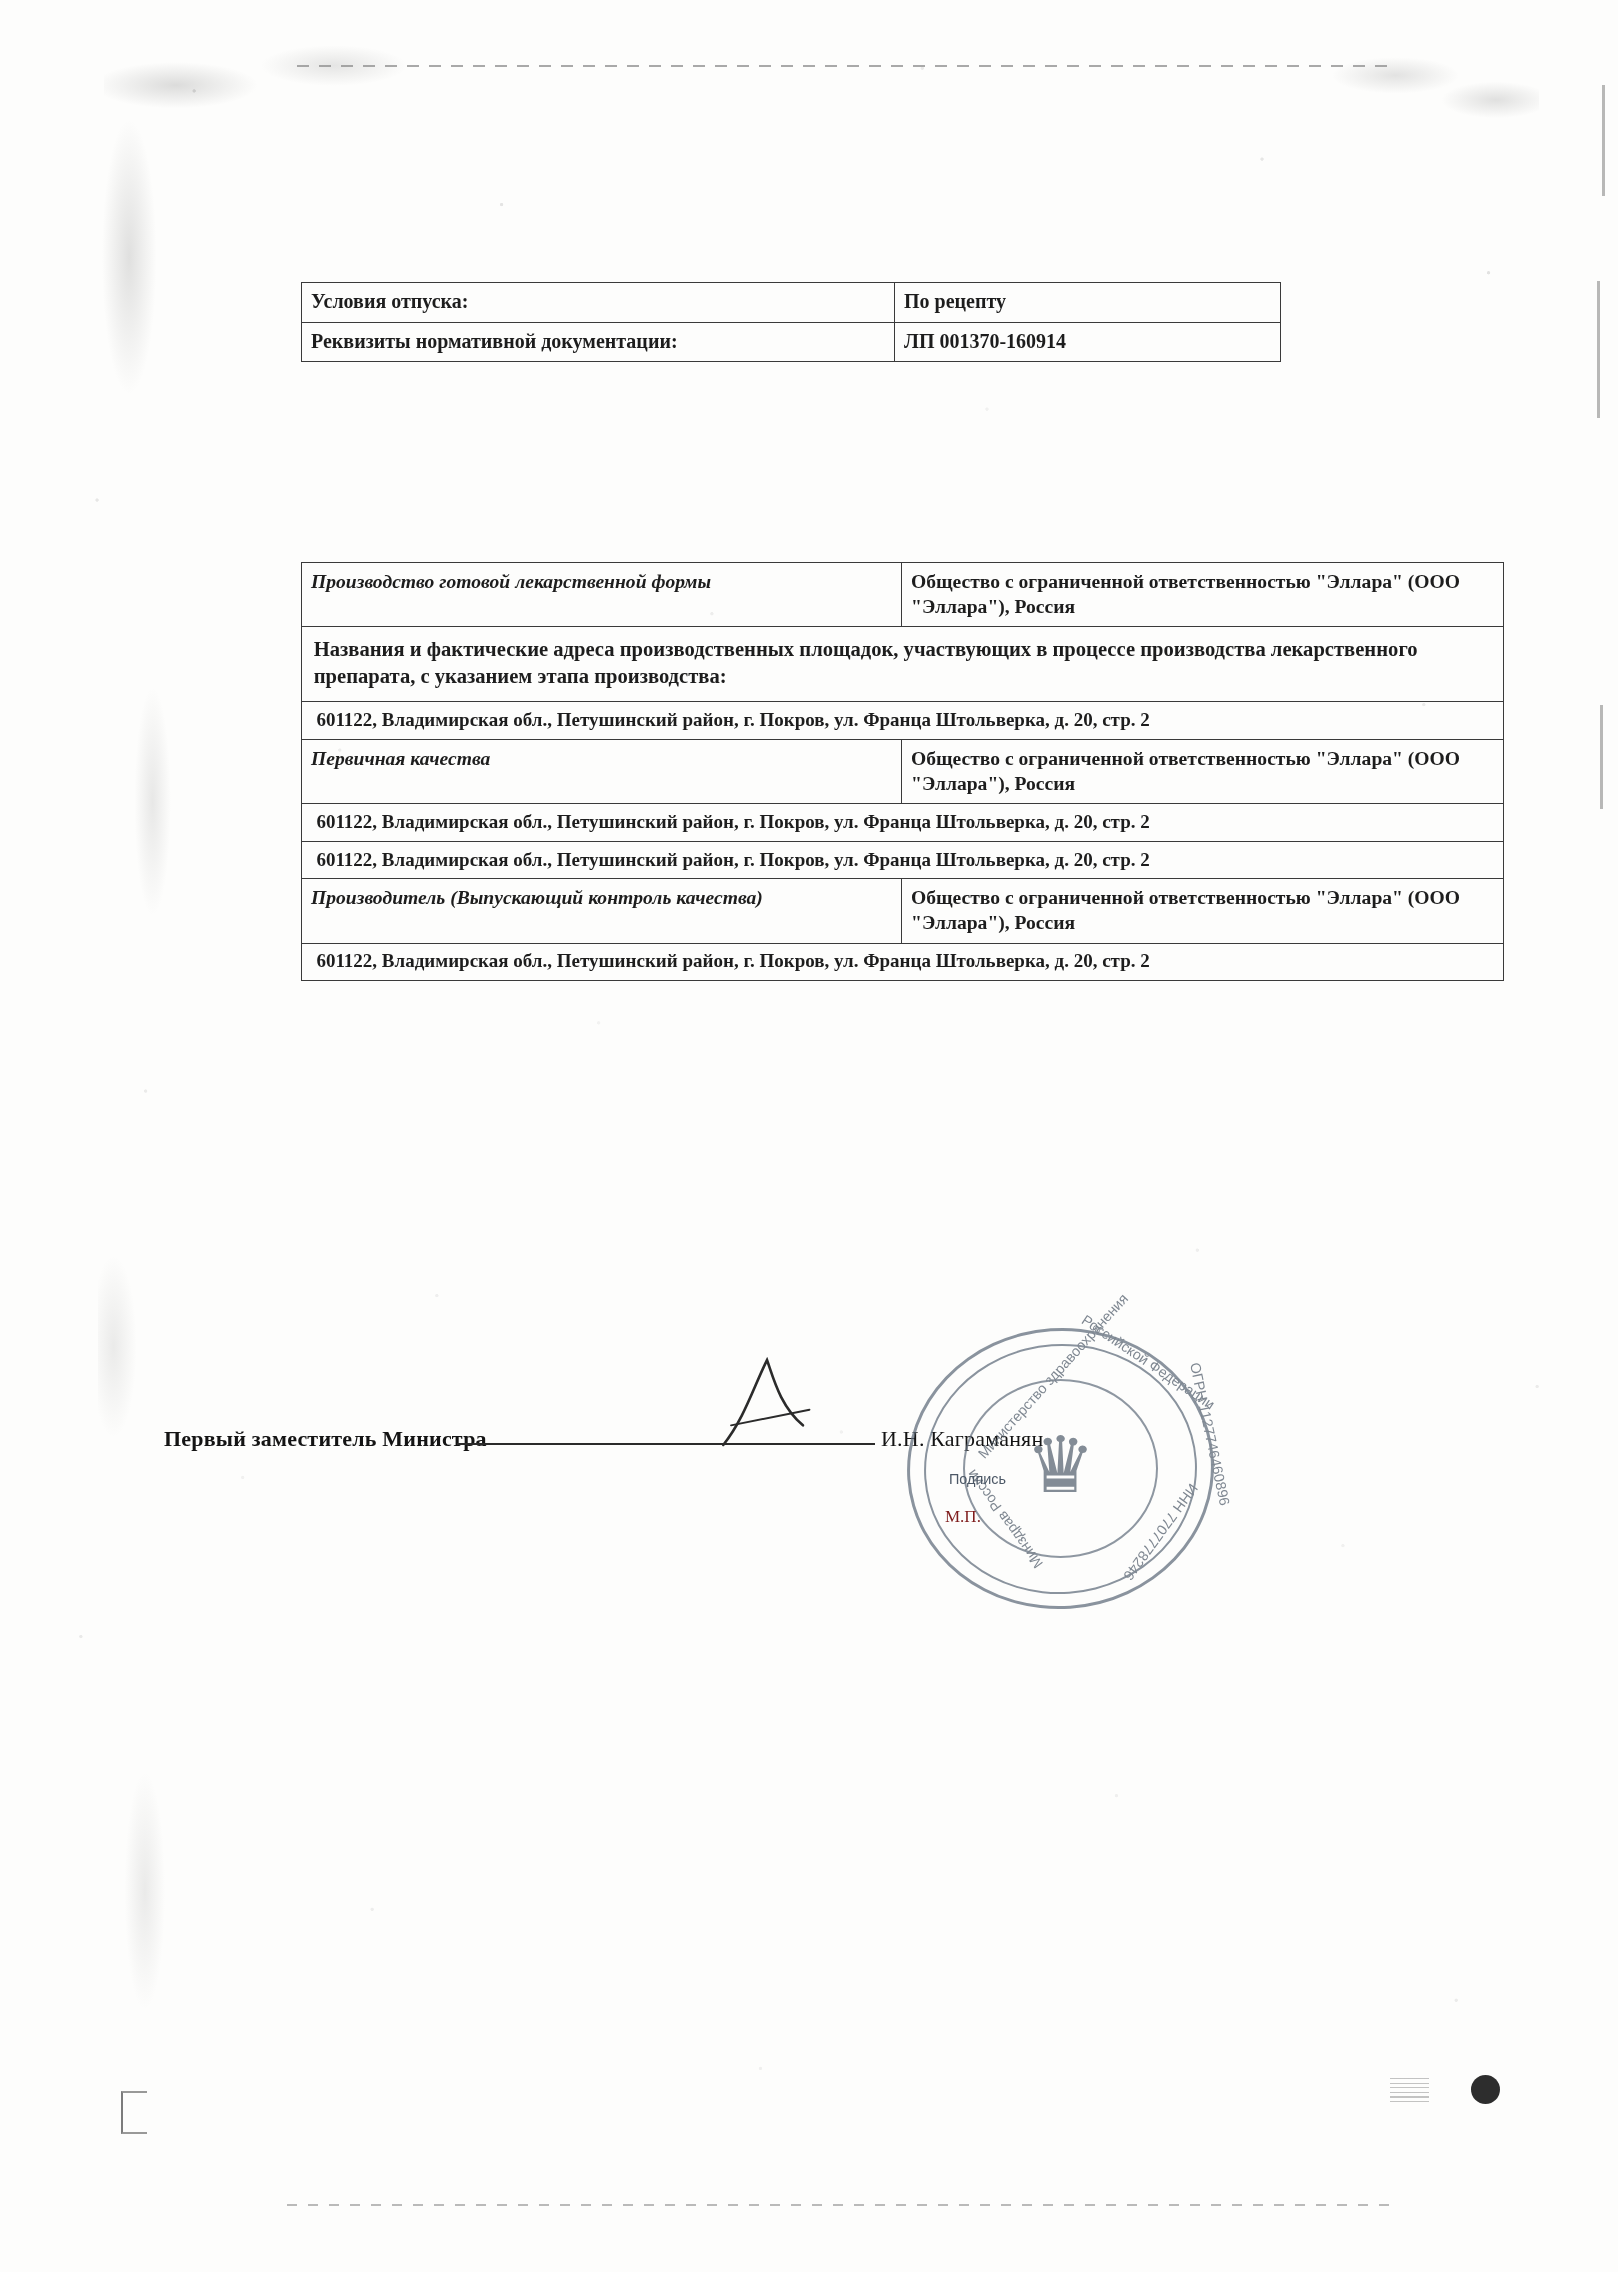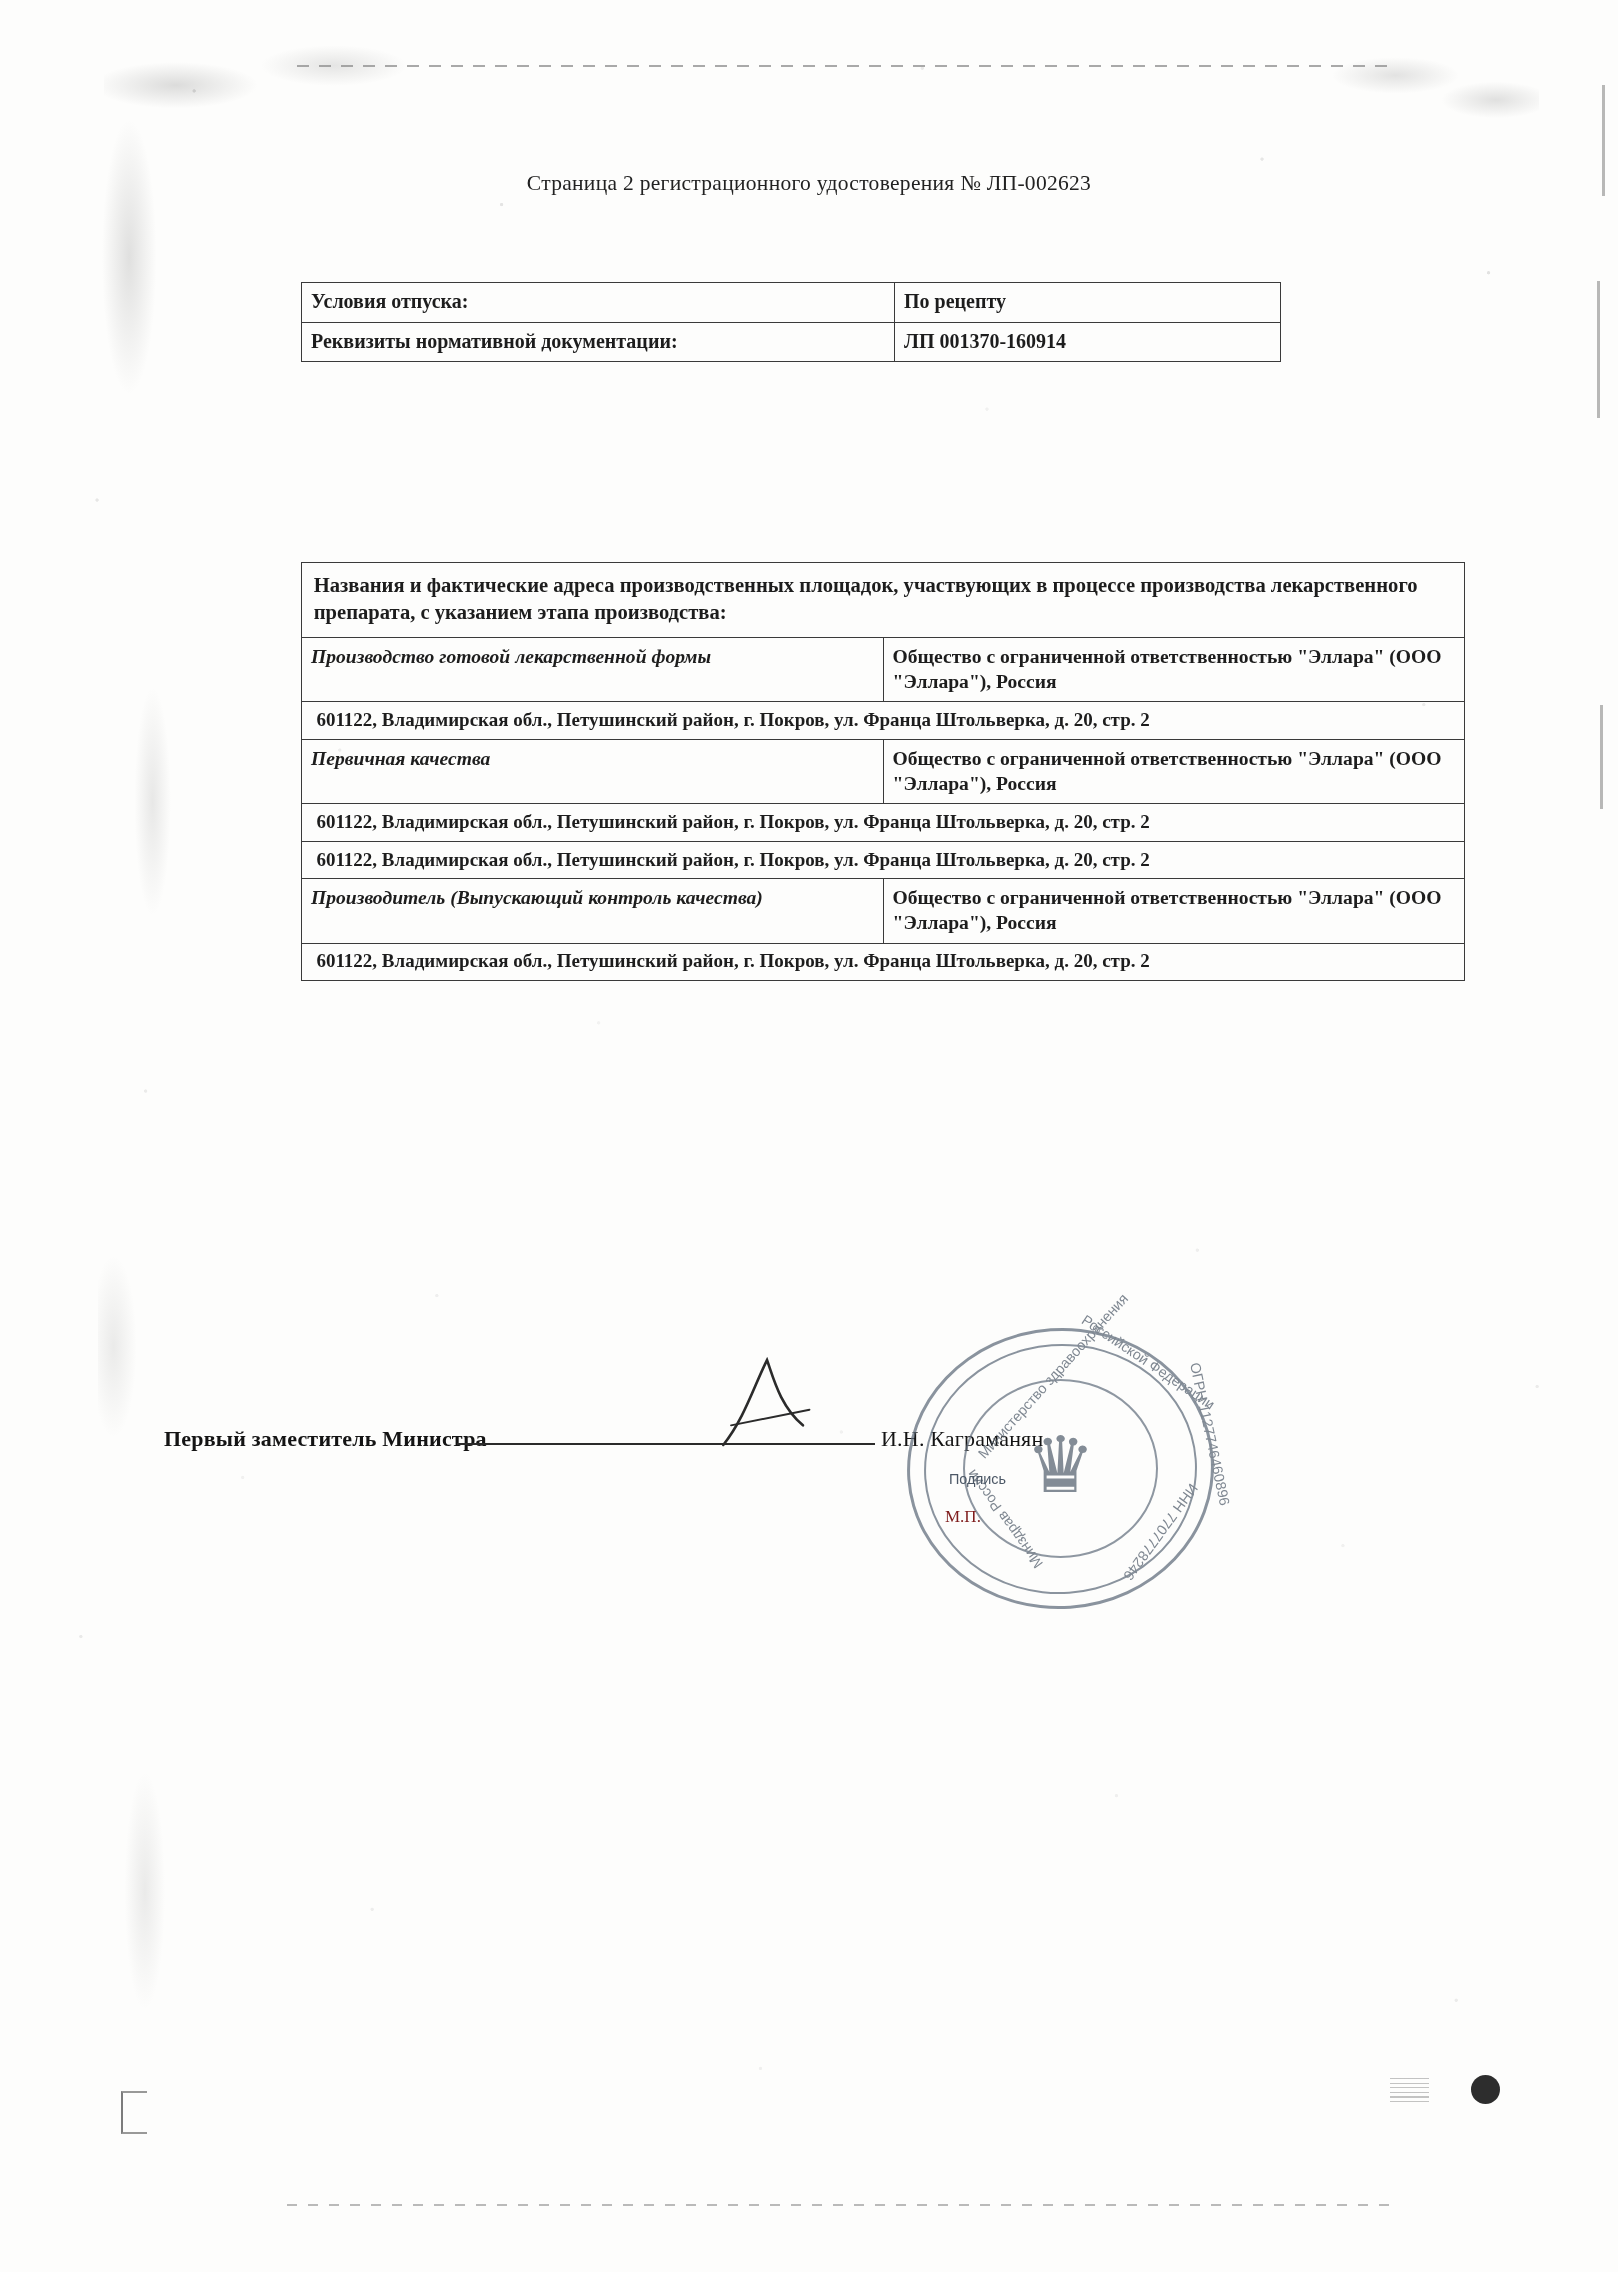--- a/index.html
+++ b/index.html
@@ -286,44 +286,43 @@
   <div class="edge-smudge-top"></div>
   <div class="dashline-top"></div>
   <div class="dashline-bottom"></div>
   <div class="tick-right-1"></div>
   <div class="tick-right-2"></div>
   <div class="tick-right-3"></div>
   <div class="left-bracket"></div>
   <div class="corner-mark"></div>
   <div class="corner-dot"></div>
 
-  <div class="doc-header">Страница  2 регистрационного удостоверения № ЛП-002623</div>
 
   <table class="tbl" id="table-release-conditions">
     <tbody>
         <tr>
       <td class="lbl">Условия отпуска:</td>
       <td>По рецепту</td>
     </tr>
     <tr>
       <td class="lbl">Реквизиты нормативной документации:</td>
       <td>ЛП 001370-160914</td>
     </tr>
   </tbody>
     </table>
 
   <table class="tbl" id="table-manufacturing-sites">
     <tbody>
         <tr>
-      <td class="head" colspan="2">Названия и фактические адреса производственных площадок, участвующих в процессе производства лекарственного препарата, с указанием этапа производства:</td>
-    </tr>
-
-    <tr>
       <td class="stage">Производство готовой лекарственной формы</td>
       <td class="org">Общество с ограниченной ответственностью "Эллара" (ООО "Эллара"), Россия</td>
+    </tr>
+
+    <tr>
+      <td class="head" colspan="2">Названия и фактические адреса производственных площадок, участвующих в процессе производства лекарственного препарата, с указанием этапа производства:</td>
     </tr>
     <tr>
       <td class="addr" colspan="2">601122, Владимирская обл., Петушинский район, г. Покров, ул. Франца Штольверка, д. 20, стр. 2</td>
     </tr>
 
     <tr>
       <td class="stage">Первичная качества</td>
       <td class="org">Общество с ограниченной ответственностью "Эллара" (ООО "Эллара"), Россия</td>
     </tr>
     <tr>

